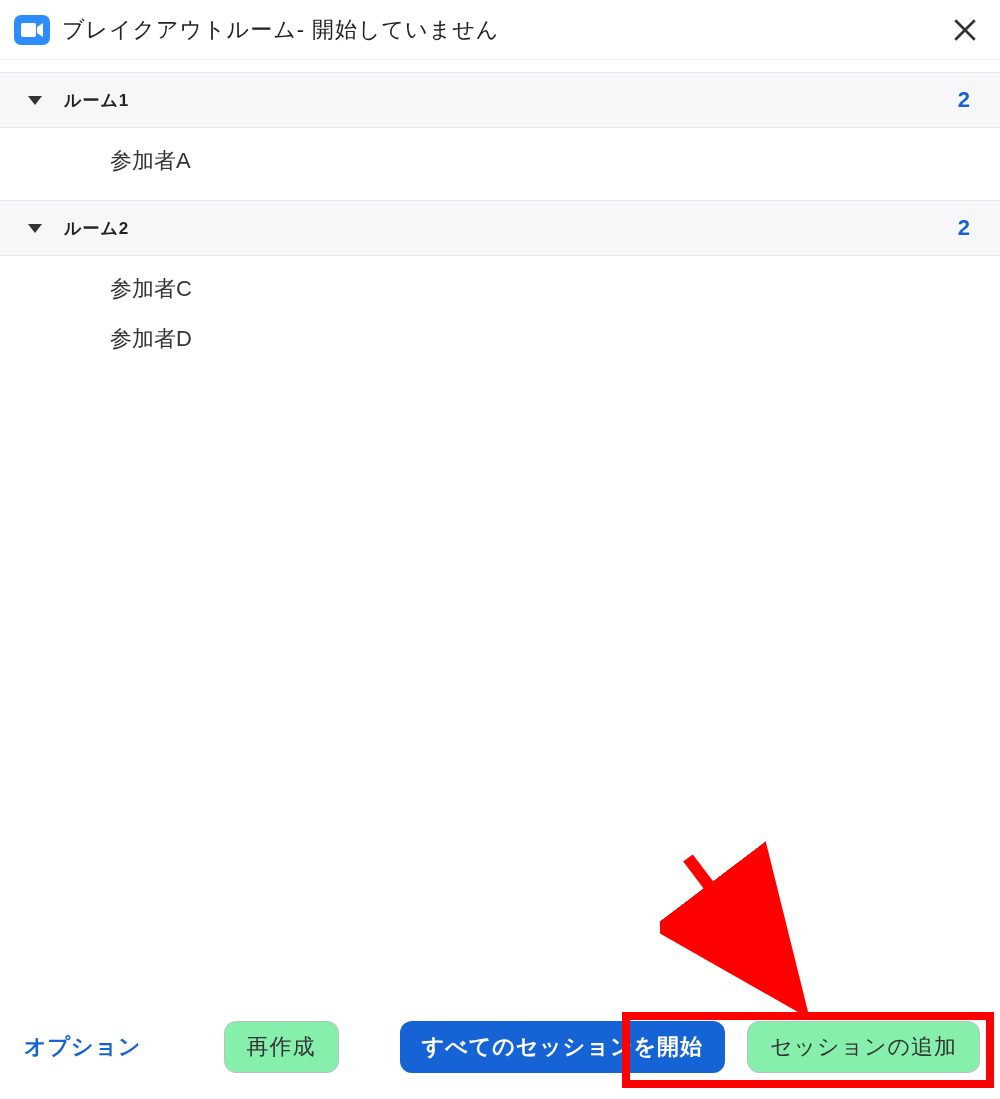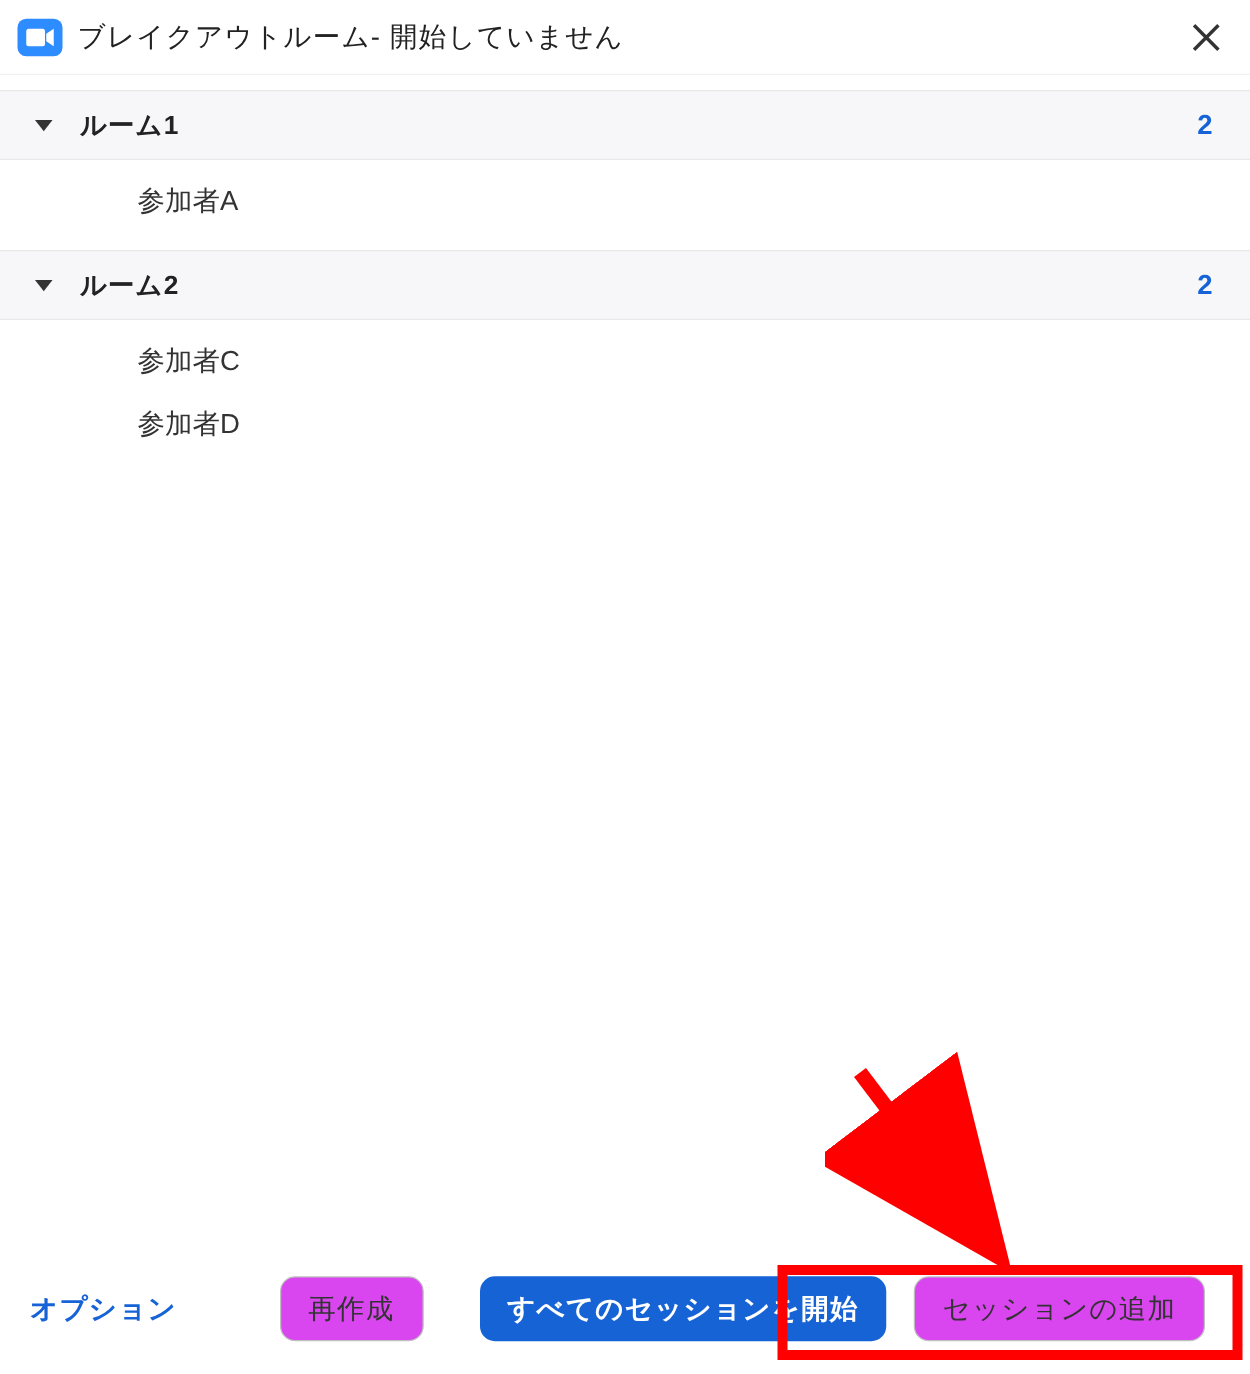--- a/index.html
+++ b/index.html
@@ -28,38 +28,38 @@
     padding: 0 30px 0 28px;
     background: #f7f7f9;
     border-top: 1px solid #e8e8e8;
     border-bottom: 1px solid #e8e8e8;
     cursor: pointer;
   }
   .room-header .caret {
     width: 0; height: 0; border-left: 7px solid transparent; border-right: 7px solid transparent;
     border-top: 9px solid #333; margin-right: 22px;
   }
-  .room-header .room-name { font-weight: 700; font-size: 21px; letter-spacing: 1px; }
+  .room-header .room-name { font-weight: 700; font-size: 17px; letter-spacing: 1px; }
   .room-header .room-count { margin-left: auto; color: #1663d6; font-weight: 700; font-size: 22px; }
   .participants { padding: 8px 0 14px 110px; }
   .participant { font-size: 22px; line-height: 50px; color:#333; }
 
   .footer {
-    position: absolute; left: 0; right: 16px; bottom: 12px;
+    position: absolute; left: 0; right: 0; bottom: 12px;
     display: flex; align-items: center; padding: 14px 20px 14px 24px;
     gap: 22px;
   }
   .options-link { color: #1663d6; font-weight: 700; font-size: 22px; cursor: pointer; margin-right: 60px; letter-spacing: 1px;}
   .btn {
     height: 52px; padding: 0 22px; border-radius: 12px; font-size: 22px;
     display: inline-flex; align-items: center; justify-content: center;
     cursor: pointer; user-select: none; letter-spacing: 1px;
   }
   .btn-secondary {
-    background: #d946ef; color: #333; border: 1.5px solid #bfbfbf;
+    background: #86efac; color: #333; border: 1.5px solid #bfbfbf;
   }
   .btn-primary {
     background: #1663d6; color: #fff; border: none; font-weight: 600;
   }
   .footer .push-right { margin-left: auto; }
 
   .highlight-box {
     position: absolute; border: 8px solid #ff0000; pointer-events: none;
   }
   .arrow-svg { position: absolute; pointer-events: none; }

